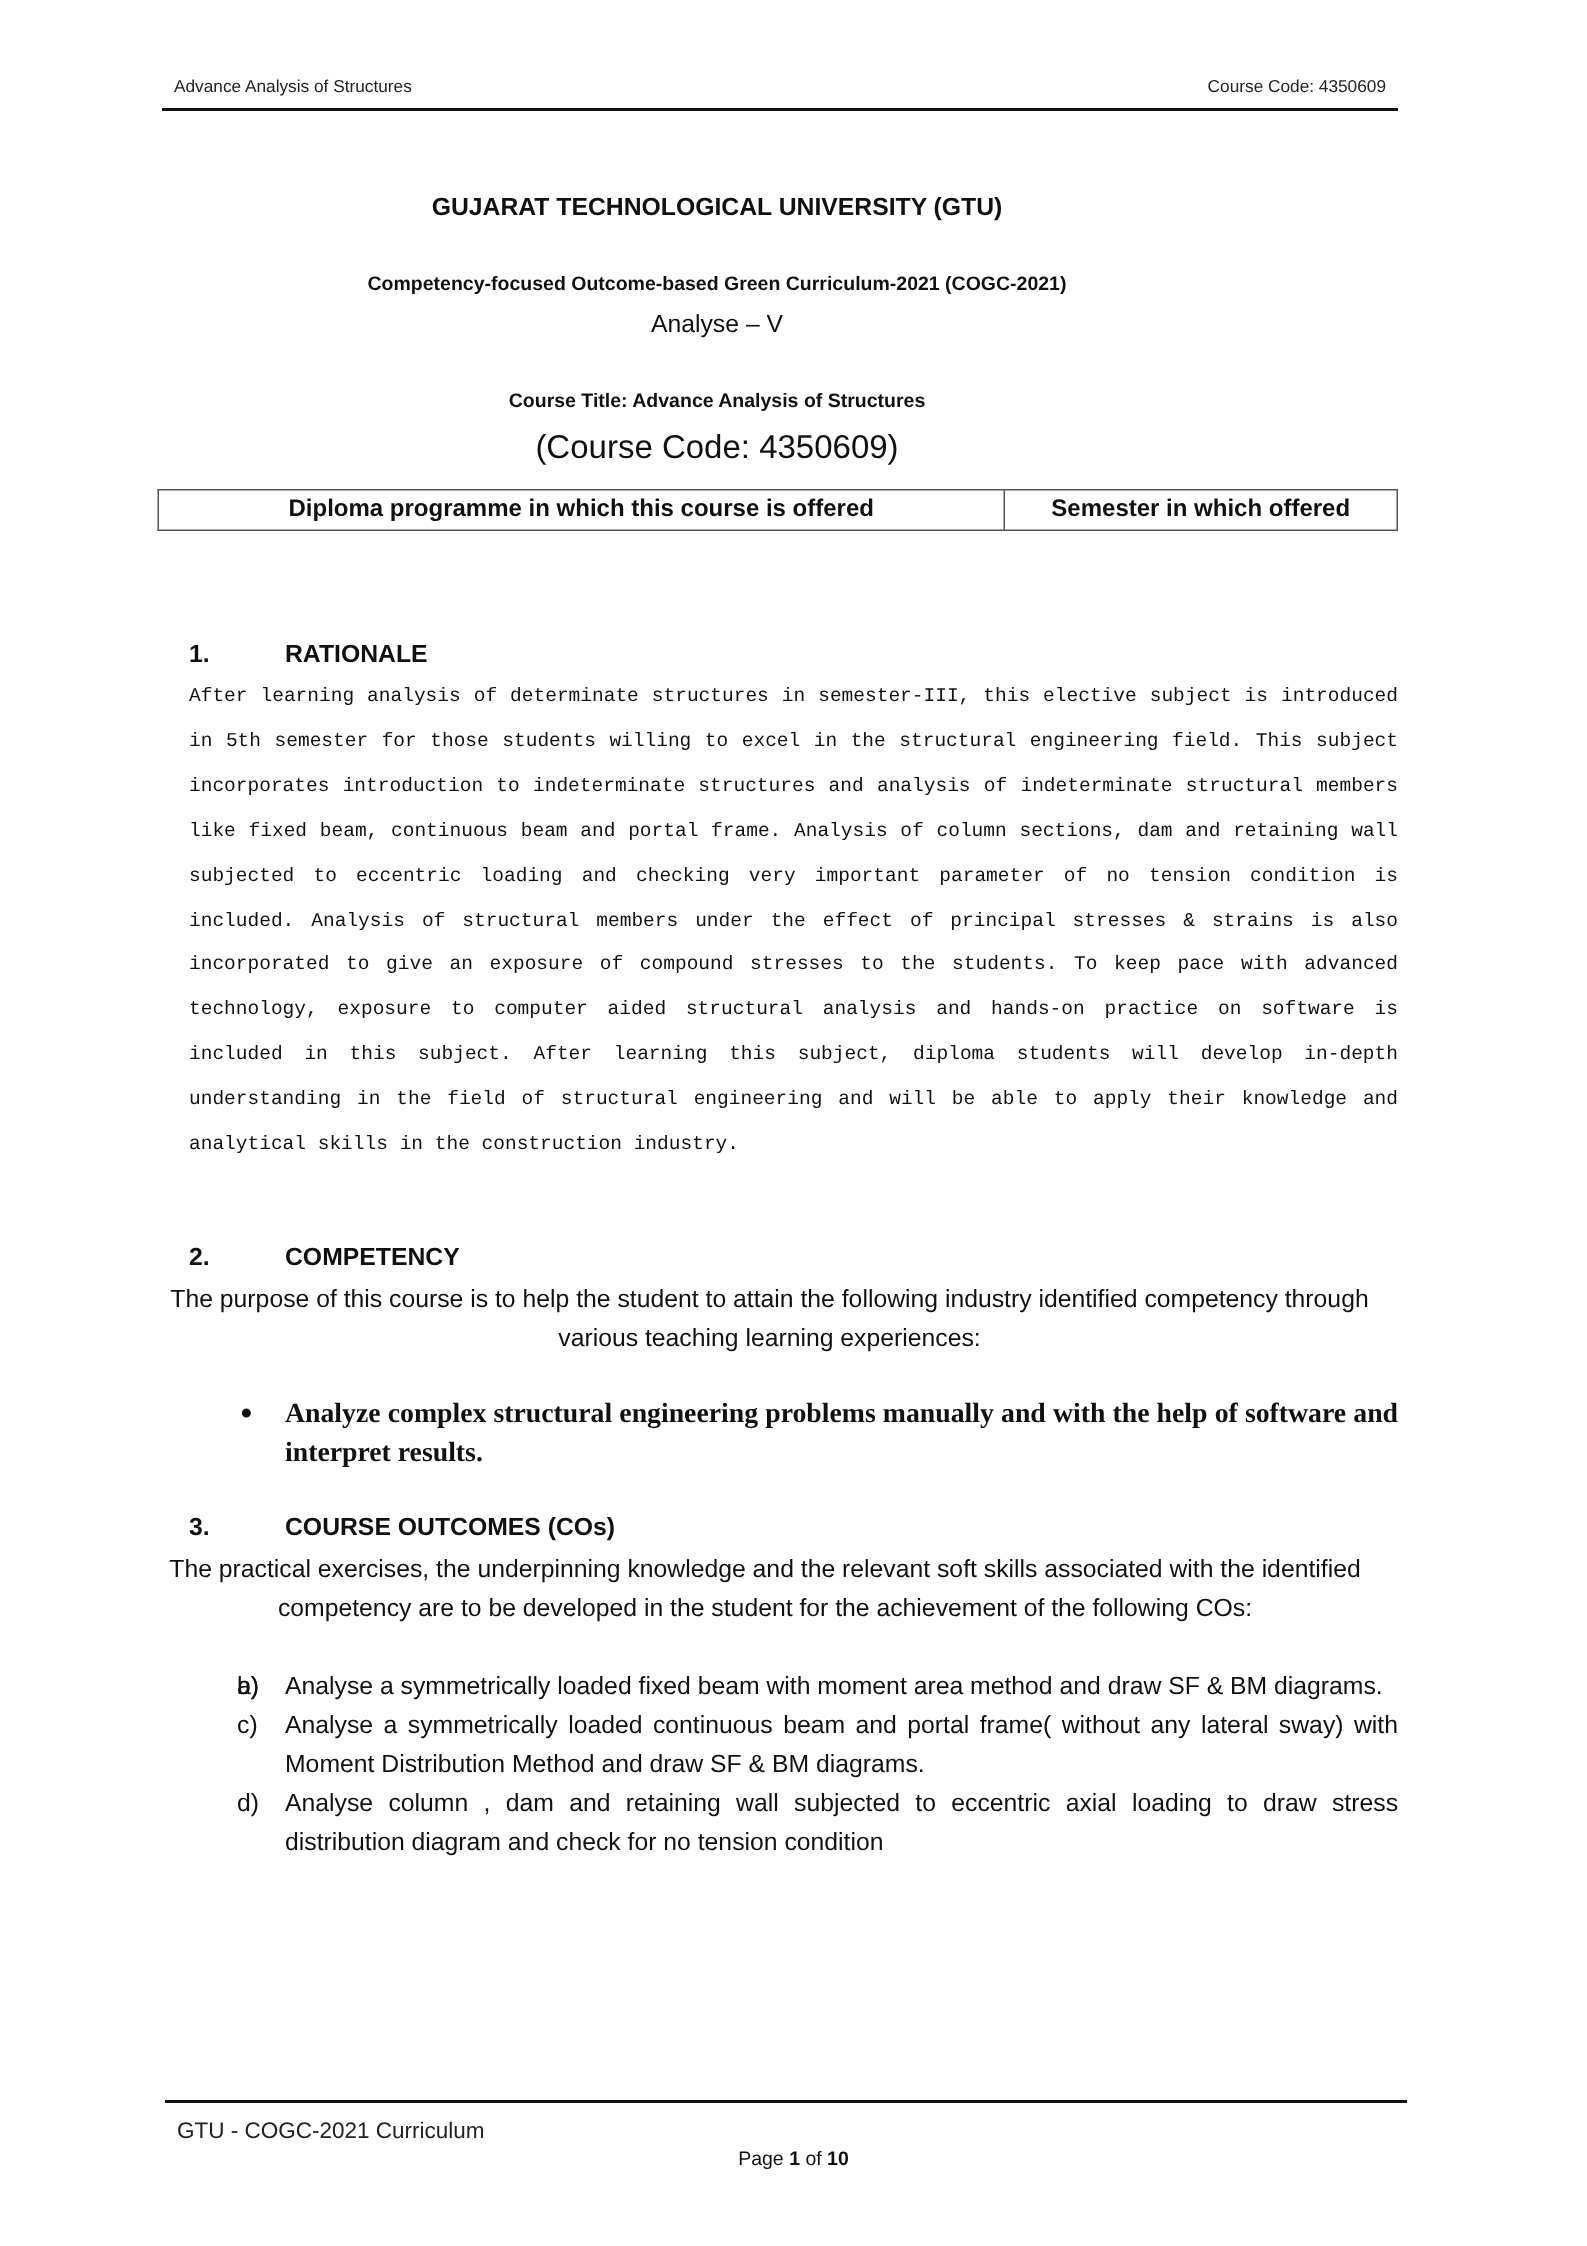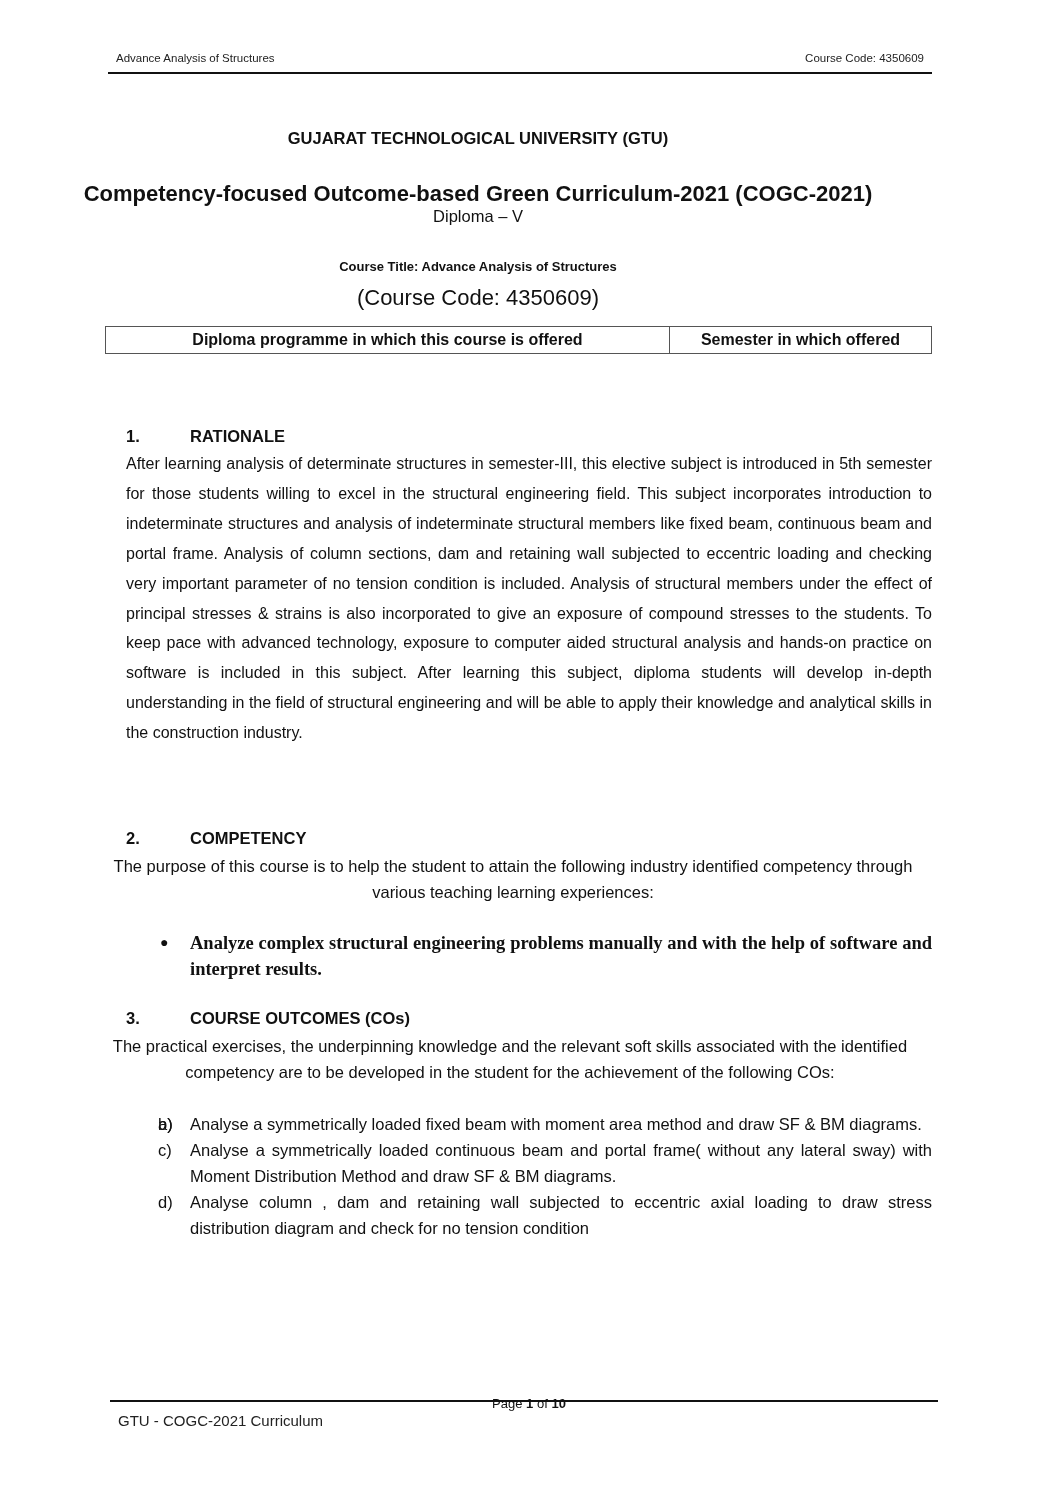--- a/index.html
+++ b/index.html
@@ -3,62 +3,62 @@
 <meta charset="utf-8">
 <style>
   html, body { margin: 0; padding: 0; background: #ffffff; }
   body { width: 1058px; height: 1497px; position: relative; overflow: hidden;
          font-family: "Liberation Sans", sans-serif; color: #111; }
   .abs { position: absolute; }
   .hdr-text { font-size: 11.5px; top: 52px; color: #222; }
   .hdr-rule { left: 108px; width: 824px; top: 72px; height: 2px; background: #111; }
   .center { left: 0; width: 956px; text-align: center; }
   .t-main { font-size: 16.5px; font-weight: bold; top: 129px; }
-  .t-sub { font-size: 22px; font-weight: bold; top: 181px; }
+  .t-sub { font-size: 13px; font-weight: bold; top: 181px; }
   .t-sem { font-size: 16.5px; top: 207px; }
   .t-course { font-size: 13px; font-weight: bold; top: 259px; }
   .t-code { font-size: 22px; top: 285px; }
 
   table.offer { position: absolute; left: 105px; top: 326px; width: 827px;
                 border-collapse: collapse; font-size: 16px; }
   table.offer td, table.offer th { border: 1.5px solid #555; text-align: center; padding: 0; }
   table.offer th { height: 26px; font-weight: bold; }
   table.offer td { height: 43px; vertical-align: top; }
   table.offer td.c1 { padding-top: 3px; }
   table.offer td.c2 { padding-top: 14px; vertical-align: top; }
   .col1 { width: 563px; margin-top: 28px; }
   sup { font-size: 10px; }
 
   .sec-head { left: 126px; font-size: 16.5px; font-weight: bold; }
   .sec-head .num { display: inline-block; width: 64px; }
-  .para { left: 126px; width: 806px; font-size: 16px; line-height: 29.9px;
-          text-align: justify; }
+  .para { left: 126px; width: 806px; font-size: 13px; line-height: 29.9px;
+          text-align: justify; font-family: Liberation Mono, monospace; }
   .para2 { left: 110px; width: 806px; font-size: 16.5px; line-height: 26px; text-align: center; }
   .bullet { left: 160px; width: 772px; font-family: "Liberation Serif", serif;
             font-weight: bold; font-size: 18.5px; line-height: 26px; }
   .bullet .dot { position: absolute; left: 0; top: 0; font-size: 14px; }
   .bullet .btxt { position: absolute; left: 30px; width: 742px; text-align: justify; }
   .co-list { left: 150px; width: 782px; font-size: 16.5px; line-height: 26px; }
   .co-item { position: relative; padding-left: 40px; text-align: justify; margin-bottom: 0; }
   .co-item .lbl { position: absolute; left: 8px; top: 0; }
   .ftr-rule { left: 110px; width: 828px; top: 1400px; height: 2px; background: #111; }
   .ftr-left { left: 118px; top: 1412px; font-size: 15px; color: #222; }
-  .ftr-page { left: 0; width: 1058px; text-align: center; top: 1396px; font-size: 13px; }
+  .ftr-page { left: 0; width: 1058px; text-align: center; top: 1431px; font-size: 13px; }
   .ftr-page b { font-weight: bold; }
 </style>
 </head>
 <body>
 
 <div class="abs hdr-text" style="left:116px;">Advance Analysis of Structures</div>
 <div class="abs hdr-text" style="right:134px;">Course Code: 4350609</div>
 <div class="abs hdr-rule"></div>
 
 <div class="abs center t-main">GUJARAT TECHNOLOGICAL UNIVERSITY (GTU)</div>
 <div class="abs center t-sub">Competency-focused Outcome-based Green Curriculum-2021 (COGC-2021)</div>
-<div class="abs center t-sem">Diploma – V</div>
+<div class="abs center t-sem">Analyse – V</div>
 <div class="abs center t-course">Course Title: Advance Analysis of Structures</div>
 <div class="abs center t-code">(Course Code: 4350609)</div>
 
 <table class="offer">
   <tbody>
       <tr>
     <th class="col1">Diploma programme in which this course is offered</th>
     <th>Semester in which offered</th>
   </tr>
 </tbody>

